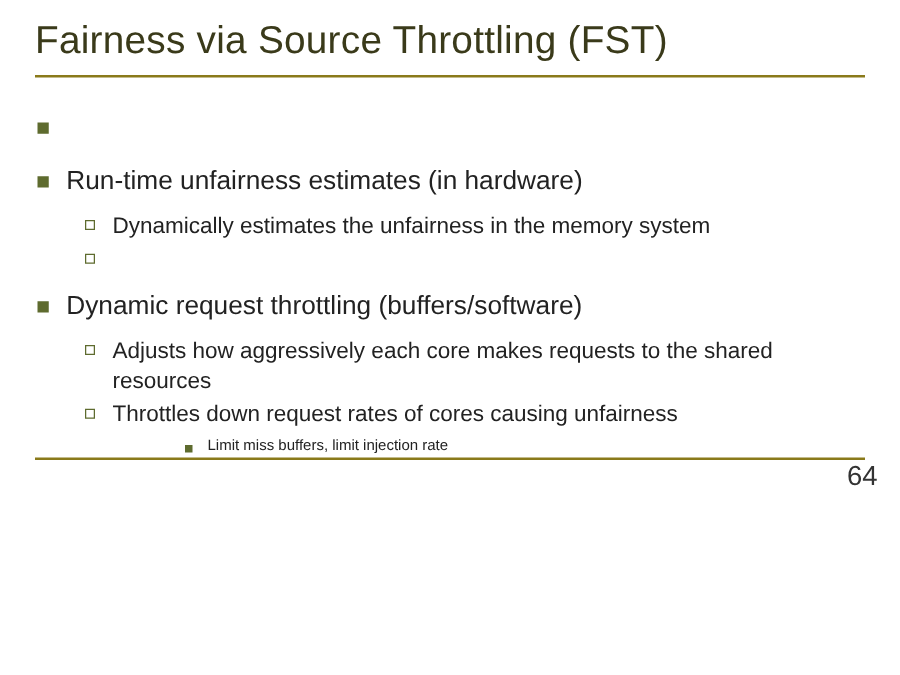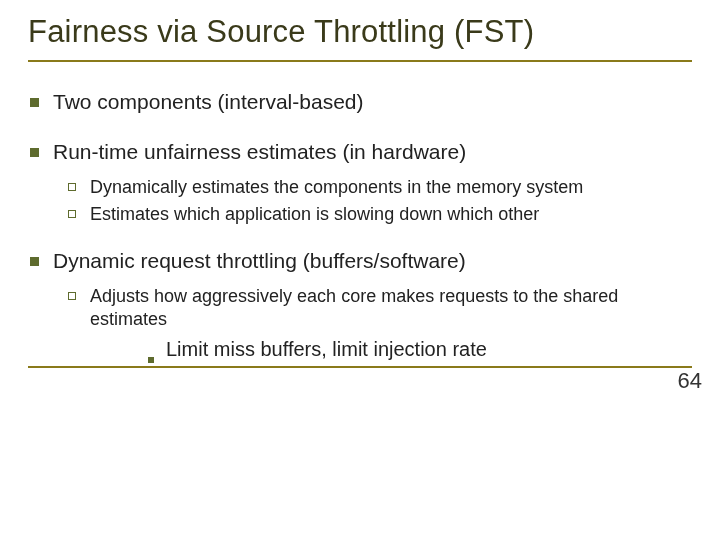--- a/index.html
+++ b/index.html
@@ -42,22 +42,22 @@
     line-height: 1.3;
   }
   .lvl2 .bullet {
     width: 8px; height: 8px; border: 1.3px solid #5e6b2e; flex-shrink: 0;
     margin-top: 7px; margin-left: 2px; margin-right: 14px;
     background: #fff;
   }
   .lvl3-wrap { margin-left: 80px; margin-top: 2px; margin-bottom: 10px; }
   .lvl3 {
     display: flex;
-    align-items: flex-end;
-    font-size: 20px;
+    align-items: center;
+    font-size: 12px;
     color: #222;
     line-height: 1.35;
   }
   .lvl3 .bullet {
     width: 6px; height: 6px; background: #5e6b2e; flex-shrink: 0;
     margin-top: 7px; margin-left: 2px; margin-right: 12px;
   }
   .footer-line {
     position: absolute;
     left: 28px; right: 28px;
@@ -76,46 +76,48 @@
 <body>
 
 <div class="slide">
 
   <div class="title">Fairness via Source Throttling (FST)</div>
 
   <div class="body">
 
     <div class="lvl1">
       <div class="bullet"></div>
-      <div>Two components (interval-based)</div>
     </div>
 
     <div class="lvl1">
       <div class="bullet"></div>
       <div>Run-time unfairness estimates (in hardware)</div>
     </div>
     <div class="lvl2-wrap">
       <div class="lvl2">
         <div class="bullet"></div>
-        <div>Dynamically estimates the components in the memory system</div>
+        <div>Dynamically estimates the unfairness in the memory system</div>
       </div>
       <div class="lvl2">
         <div class="bullet"></div>
-        <div>Estimates which application is slowing down which other</div>
       </div>
     </div>
 
     <div class="lvl1">
       <div class="bullet"></div>
       <div>Dynamic request throttling (buffers/software)</div>
     </div>
     <div class="lvl2-wrap">
       <div class="lvl2">
         <div class="bullet"></div>
-        <div>Adjusts how aggressively each core makes requests to the shared estimates</div>
+        <div>Adjusts how aggressively each core makes requests to the shared resources</div>
+      </div>
+      <div class="lvl2">
+        <div class="bullet"></div>
+        <div>Throttles down request rates of cores causing unfairness</div>
       </div>
       <div class="lvl3-wrap">
         <div class="lvl3">
           <div class="bullet"></div>
           <div>Limit miss buffers, limit injection rate</div>
         </div>
       </div>
     </div>
 
   </div>

